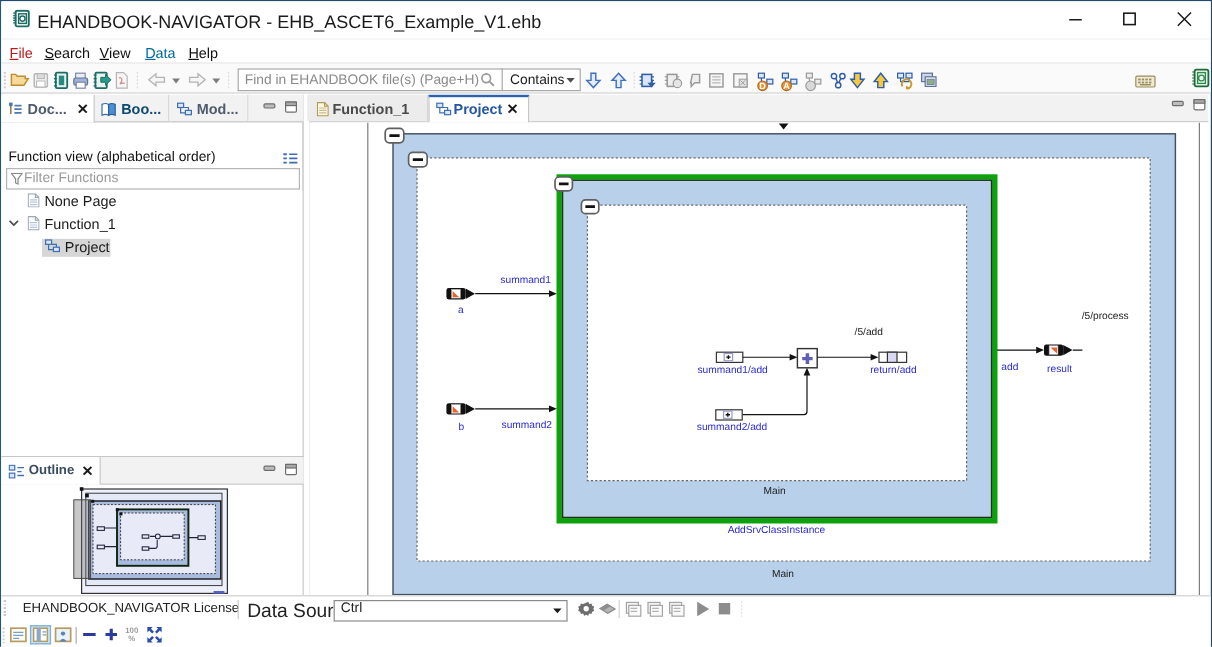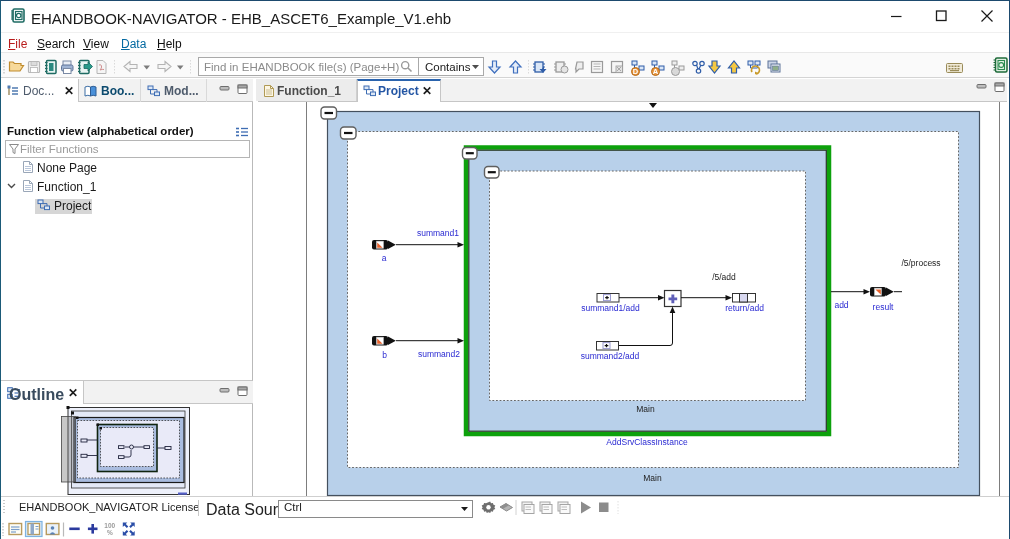--- a/index.html
+++ b/index.html
@@ -218,21 +218,21 @@
 <div class="a" style="left:0;top:78px;width:78px;height:23px;background:#fff;border-right:1px solid #c6c6c6"></div>
 <svg class="a" style="left:6px;top:84px" width="12" height="12" viewBox="0 0 12 12">
  <line x1="2" y1="1.5" x2="2" y2="10" stroke="#8a7440" stroke-width="1.2"></line>
  <rect x="0.5" y="0.5" width="3" height="3" fill="#4f7ab0"></rect>
  <g stroke="#4f7ab0" stroke-width="1.5">
       <line x1="5" y1="3" x2="11" y2="3"></line>
       <line x1="5" y1="6" x2="11" y2="6"></line>
       <line x1="5" y1="9" x2="11" y2="9"></line>
     </g>
 </svg>
-<div class="tx" style="left:22px;top:83px;font-size:12px;font-weight:normal;color:#4e5b6c">Doc...</div>
+<div class="tx" style="left:22px;top:83px;font-size:12px;font-weight:bold;color:#4e5b6c">Doc...</div>
 <div class="tx" style="left:63px;top:83px;font-size:12px;font-weight:bold;color:#1a1a1a">✕</div>
 
 <svg class="a" style="left:83px;top:84px" width="13" height="13" viewBox="0 0 13 13">
  <path d="M1 2 Q4 0.5 6.5 2 L6.5 11 Q4 9.5 1 11 Z" fill="#fff" stroke="#3c6ea5" stroke-width="1"></path>
  <path d="M12 2 Q9 0.5 6.5 2 L6.5 11 Q9 9.5 12 11 Z" fill="#4a90d9" stroke="#2d5c94" stroke-width="1"></path>
 </svg>
 <div class="tx" style="left:100px;top:83px;font-size:12px;font-weight:bold;color:#0c4a6e">Boo...</div>
 <div class="a" style="left:139px;top:78px;width:1px;height:23px;background:#d9d9d9"></div>
 
 <svg class="a" style="left:146px;top:84px" width="14" height="12" viewBox="0 0 14 12">
@@ -242,21 +242,21 @@
 </svg>
 <div class="tx" style="left:163px;top:83px;font-size:12px;font-weight:bold;color:#4e5b6c">Mod...</div>
 <div class="a" style="left:205px;top:78px;width:1px;height:23px;background:#d9d9d9"></div>
 
 <svg class="a" style="left:218px;top:83px" width="30" height="12" viewBox="0 0 30 12">
  <rect x="1" y="2.5" width="9" height="3.5" rx="1" fill="#bdbdbd" stroke="#6e6e6e" stroke-width="1"></rect>
  <rect x="19" y="1" width="9" height="8.5" rx="1" fill="#fff" stroke="#6e6e6e" stroke-width="1"></rect>
  <rect x="19" y="1" width="9" height="3" fill="#a9a9a9" stroke="#6e6e6e" stroke-width="1"></rect>
 </svg>
 
-<div class="tx" style="left:6px;top:124px;font-size:11.5px;font-weight:bold;color:#111">Function view (alphabetical order)</div>
+<div class="tx" style="left:6px;top:124px;font-size:11.5px;font-weight:normal;color:#111">Function view (alphabetical order)</div>
 <svg class="a" style="left:235px;top:126px" width="12" height="10" viewBox="0 0 12 10">
  <g stroke="#3e6db3" stroke-width="1.6">
       <line x1="0" y1="1.5" x2="3" y2="1.5"></line>
       <line x1="0" y1="5" x2="3" y2="5"></line>
       <line x1="0" y1="8.5" x2="3" y2="8.5"></line>
     </g>
  <g stroke="#3e6db3" stroke-width="1.3">
       <line x1="5" y1="1.5" x2="12" y2="1.5"></line>
       <line x1="5" y1="5" x2="12" y2="5"></line>
       <line x1="5" y1="8.5" x2="12" y2="8.5"></line>
@@ -307,21 +307,21 @@
 <div class="a" style="left:0;top:380px;width:83px;height:23px;background:#fff;border-right:1px solid #c6c6c6"></div>
 <svg class="a" style="left:6px;top:386px" width="13" height="12" viewBox="0 0 13 12">
  <rect x="0.7" y="0.7" width="4.6" height="4" fill="#dce7f5" stroke="#3e6db3" stroke-width="1"></rect>
  <rect x="0.7" y="7.3" width="4.6" height="4" fill="#dce7f5" stroke="#3e6db3" stroke-width="1"></rect>
  <g stroke="#3e6db3" stroke-width="1.2">
       <line x1="7.5" y1="2.7" x2="13" y2="2.7"></line>
       <line x1="7.5" y1="9.3" x2="13" y2="9.3"></line>
       <line x1="7.5" y1="6" x2="11" y2="6"></line>
     </g>
 </svg>
-<div class="tx" style="left:8px;top:385px;font-size:16px;font-weight:bold;color:#394b5e">Outline</div>
+<div class="tx" style="left:23px;top:385px;font-size:11px;font-weight:bold;color:#394b5e">Outline</div>
 <div class="tx" style="left:67px;top:385px;font-size:12px;font-weight:bold;color:#1a1a1a">✕</div>
 <svg class="a" style="left:218px;top:385px" width="30" height="12" viewBox="0 0 30 12">
  <rect x="1" y="2.5" width="9" height="3.5" rx="1" fill="#bdbdbd" stroke="#6e6e6e" stroke-width="1"></rect>
  <rect x="19" y="1" width="9" height="8.5" rx="1" fill="#fff" stroke="#6e6e6e" stroke-width="1"></rect>
  <rect x="19" y="1" width="9" height="3" fill="#a9a9a9" stroke="#6e6e6e" stroke-width="1"></rect>
 </svg>
 <div class="a" id="outline-thumb" style="left:0;top:403px;width:251px;height:92px;background:#fff">
 <svg width="251" height="92" viewBox="0 0 251 92">
 
  <rect x="67" y="3.5" width="121.5" height="87" fill="#eef1fb" stroke="#333" stroke-width="1"></rect>

